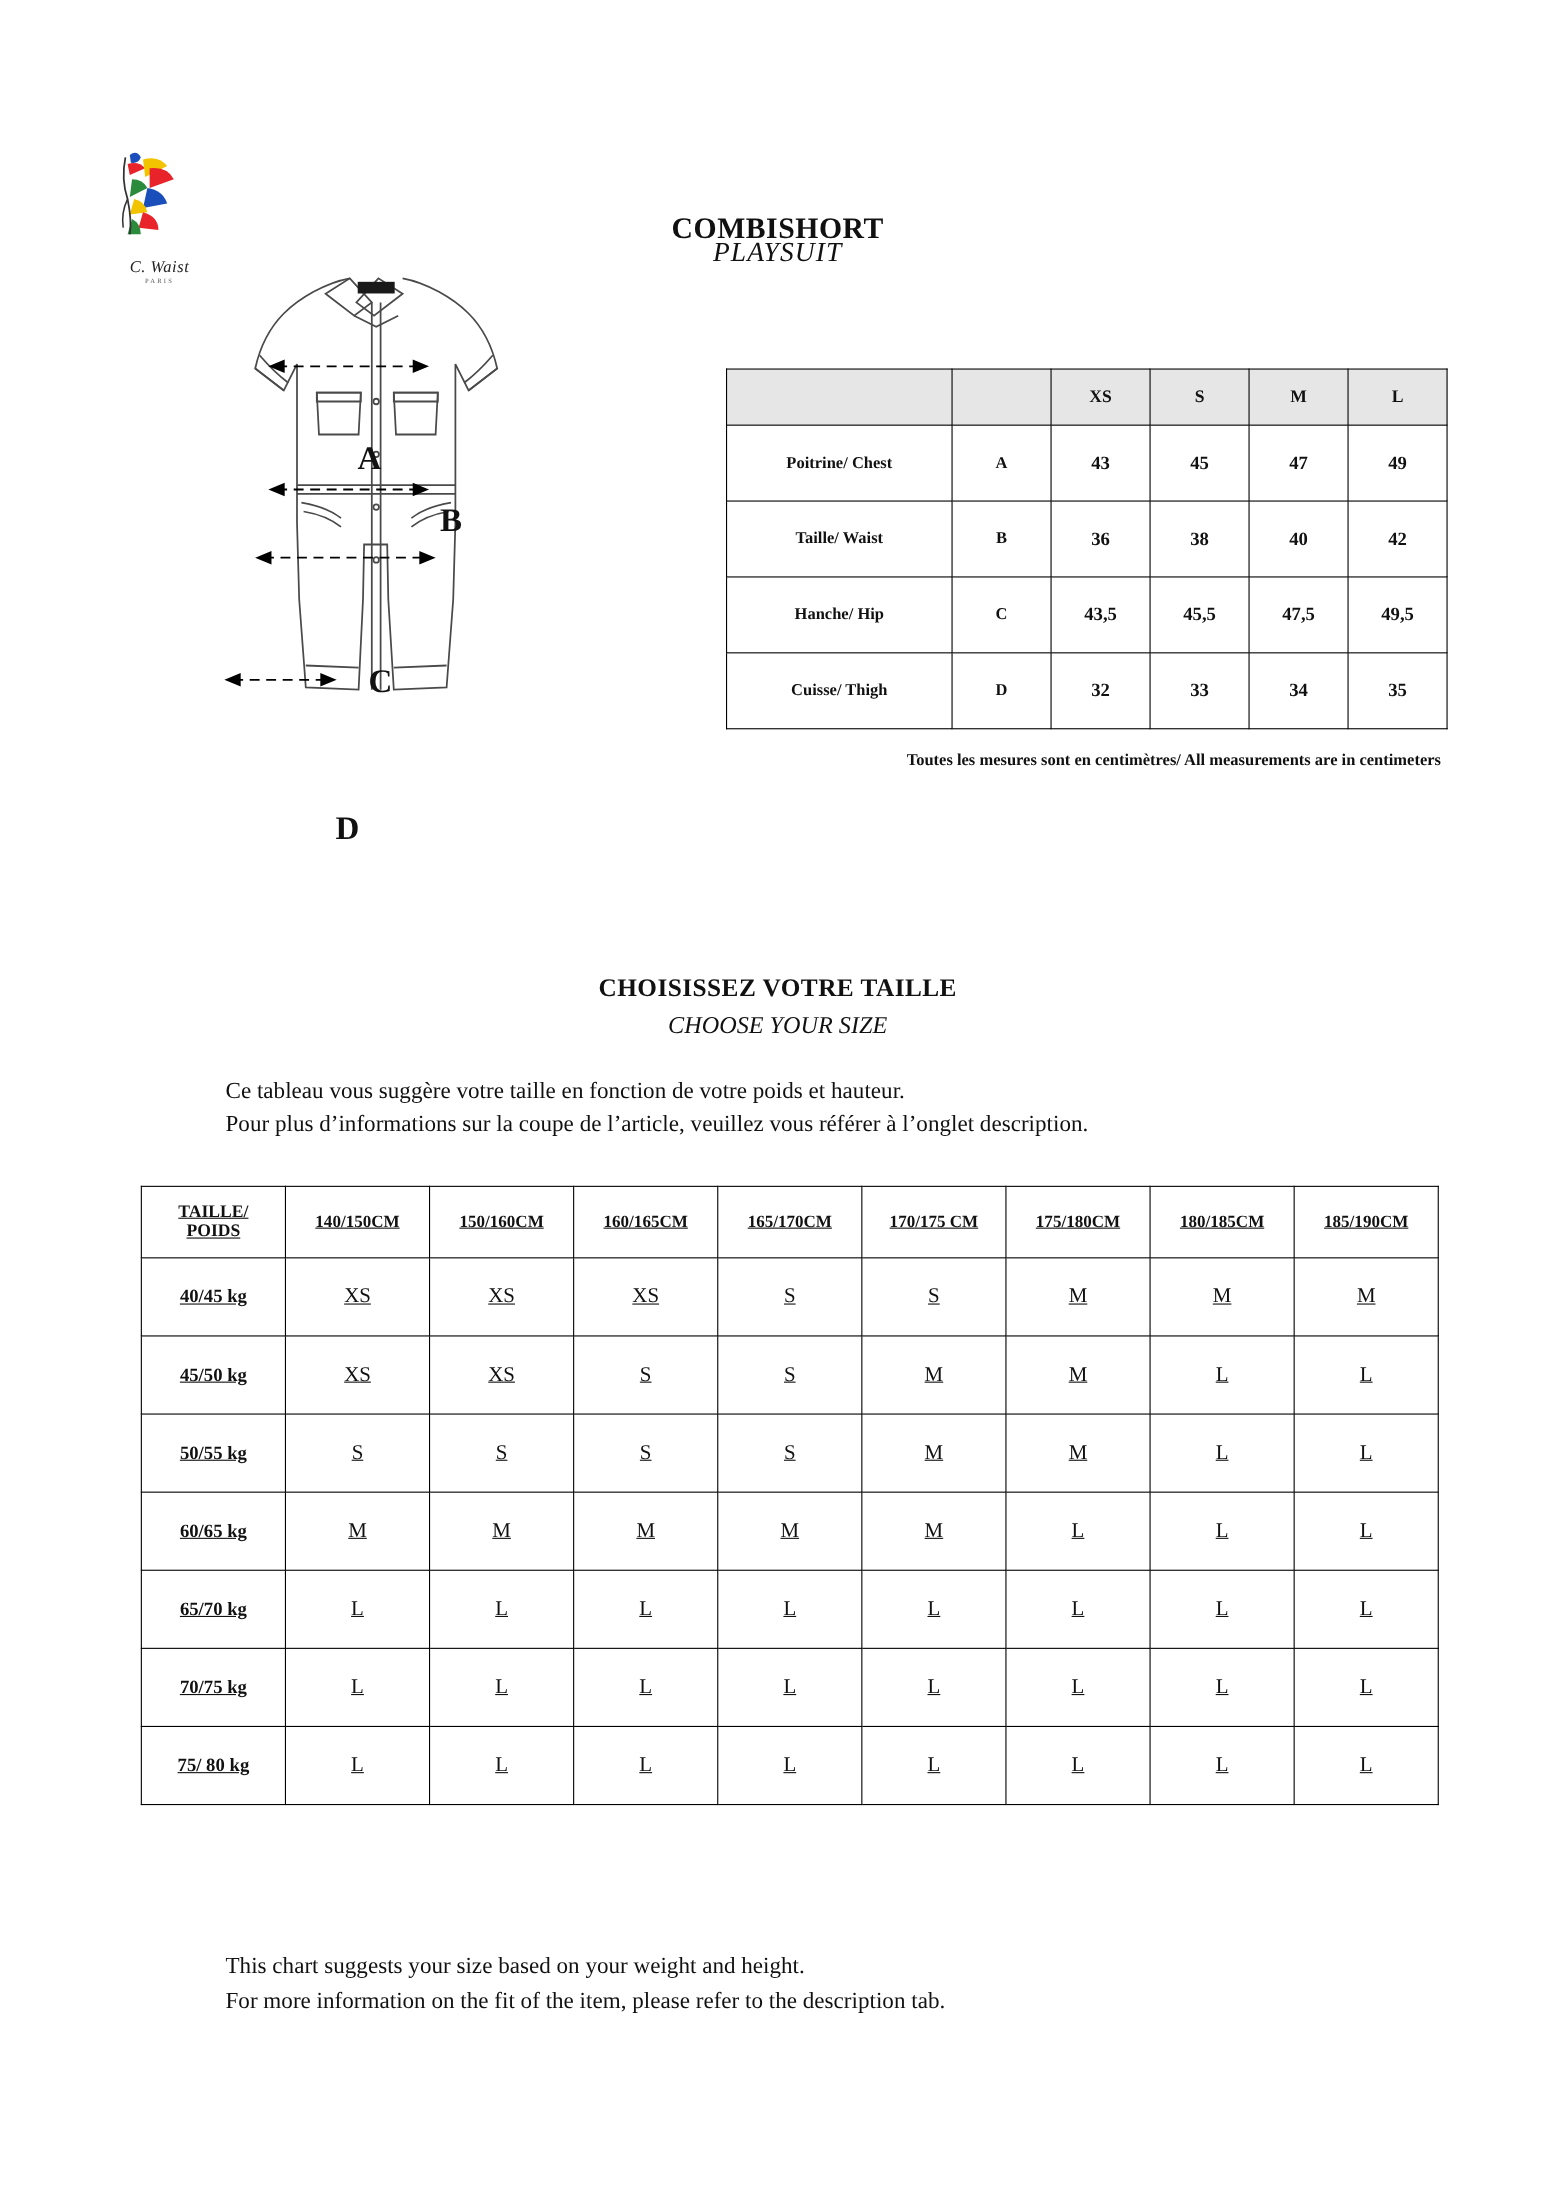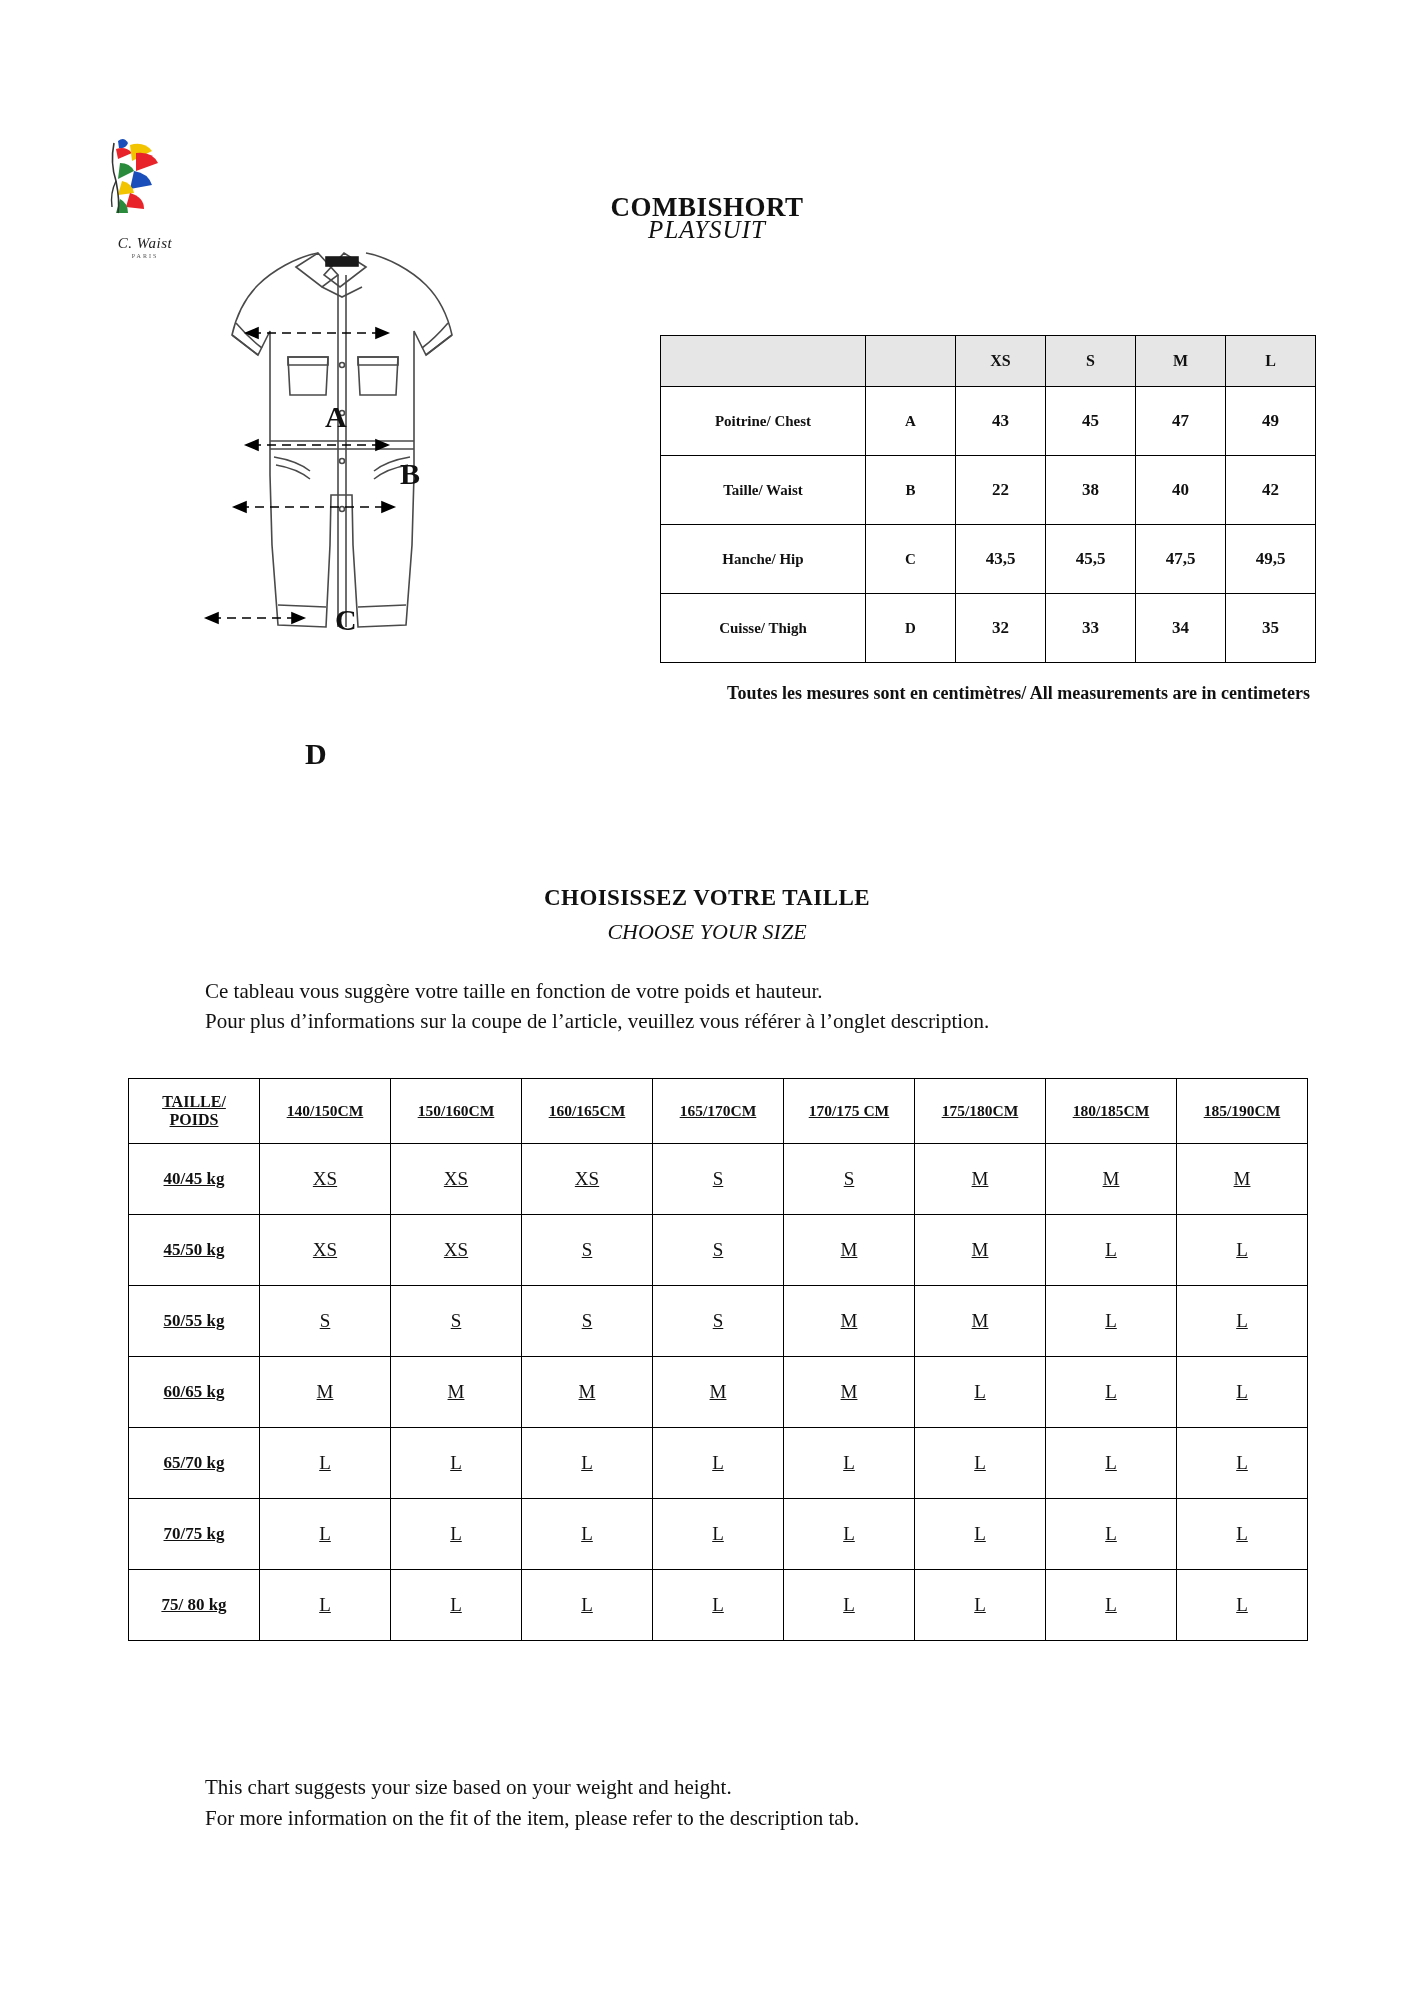--- a/index.html
+++ b/index.html
@@ -107,21 +107,21 @@
   .meas-table .hdr-row td { background: #e6e6e6; height: 48px; font-weight: bold; font-size: 16px;}
   .meas-table .c-name { width: 202px; height: 66px; font-size: 15px;}
   .meas-table .c-code { width: 87px; }
   .meas-table .c-val  { width: 87px; font-size: 17px;}
   .meas-note {
     position: absolute;
     left: 660px;
     top: 683px;
     width: 650px;
     text-align: right;
-    font-size: 18px;
+    font-size: 15px;
     font-weight: bold;
   }
 
   
   .choose-fr {
     position: absolute;
     left: 0; top: 885px; width: 1414px;
     text-align: center;
     font-size: 23px;
     font-weight: bold;
@@ -285,21 +285,21 @@
       <td class="c-name">Poitrine/ Chest</td>
       <td class="c-code">A</td>
       <td class="c-val">43</td>
       <td class="c-val">45</td>
       <td class="c-val">47</td>
       <td class="c-val">49</td>
     </tr>
     <tr>
       <td class="c-name">Taille/ Waist</td>
       <td class="c-code">B</td>
-      <td class="c-val">22</td>
+      <td class="c-val">36</td>
       <td class="c-val">38</td>
       <td class="c-val">40</td>
       <td class="c-val">42</td>
     </tr>
     <tr>
       <td class="c-name">Hanche/ Hip</td>
       <td class="c-code">C</td>
       <td class="c-val">43,5</td>
       <td class="c-val">45,5</td>
       <td class="c-val">47,5</td>

